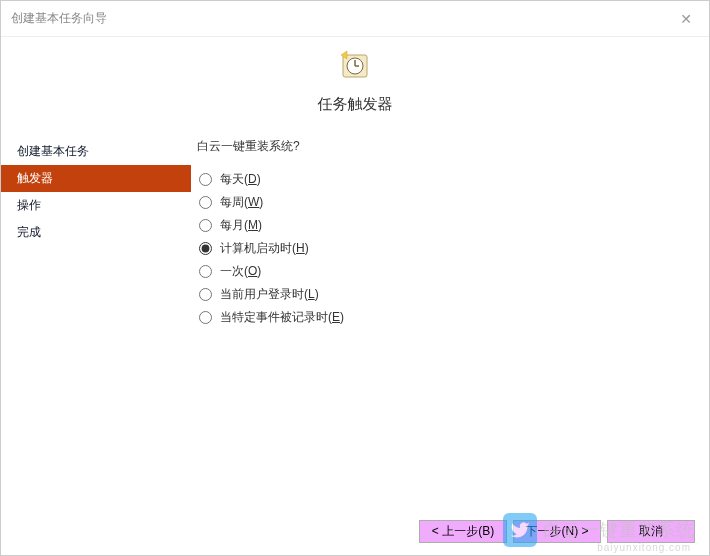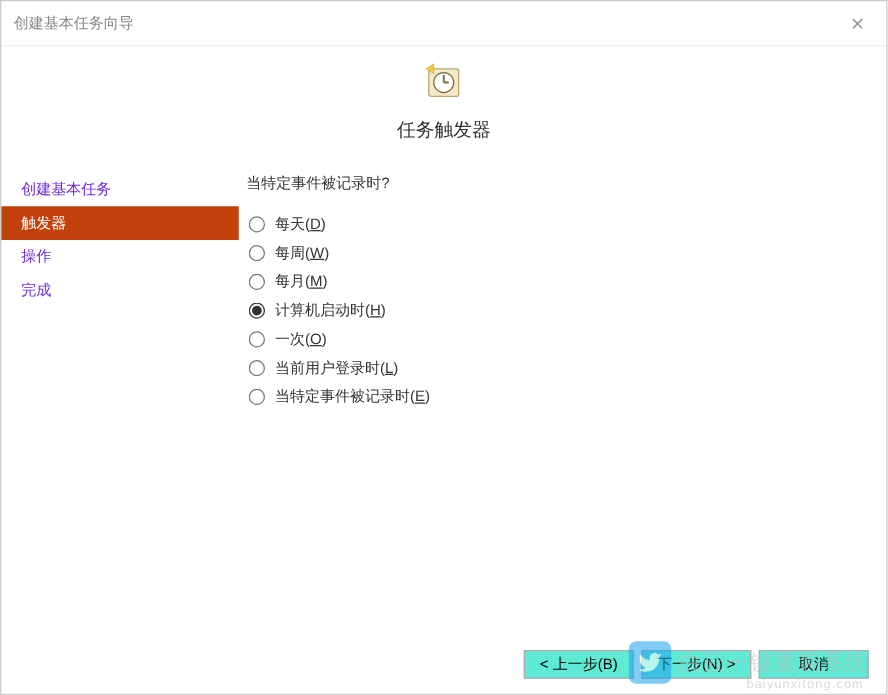--- a/index.html
+++ b/index.html
@@ -54,21 +54,21 @@
     .body {
       display: flex;
       height: calc(100% - 30px - 64px - 48px);
     }
     .sidebar {
       width: 190px;
       padding-top: 6px;
     }
     .sidebar-item {
       padding: 5px 16px;
-      color: #6d28d9;
+      color: #0f172a;
       cursor: pointer;
       font-size: 12px;
     }
     .sidebar-item.selected {
       background: #c2410c;
       color: #fff;
     }
     .main {
       flex: 1;
       padding: 6px 20px 0 6px;
@@ -108,21 +108,21 @@
       justify-content: flex-end;
       gap: 6px;
       padding-right: 14px;
     }
     .footer button {
       height: 23px;
       min-width: 88px;
       padding: 0 10px;
       font-size: 12px;
       font-family: inherit;
-      background: #5eead4;
+      background: #f0abfc;
       border: 1px solid #adadad;
       cursor: pointer;
     }
     .footer button:disabled {
       color: #999;
       cursor: default;
     }
     .watermark {
       position: absolute;
       right: 14px;
@@ -182,21 +182,21 @@
 
 <div class="body">
   <div class="sidebar">
     <div class="sidebar-item">创建基本任务</div>
     <div class="sidebar-item selected">触发器</div>
     <div class="sidebar-item">操作</div>
     <div class="sidebar-item">完成</div>
   </div>
 
   <div class="main">
-    <div class="prompt">当特定事件被记录时?</div>
+    <div class="prompt">白云一键重装系统?</div>
     <div class="radio-group">
       <label class="radio-row">
         <input type="radio" name="trigger" style="">
         <span class="radio-label"><span>每天</span>(<u>D</u>)</span>
       </label>
       <label class="radio-row">
         <input type="radio" name="trigger" style="">
         <span class="radio-label"><span>每周</span>(<u>W</u>)</span>
       </label>
       <label class="radio-row">

